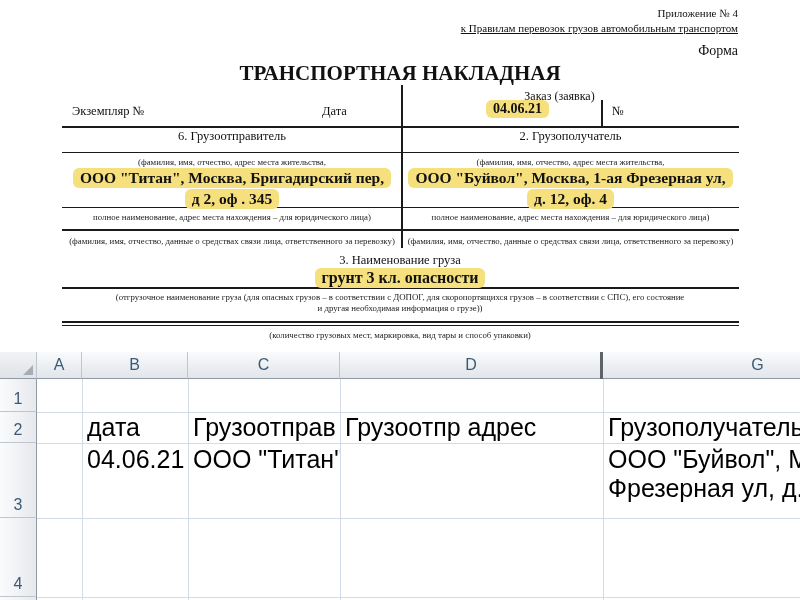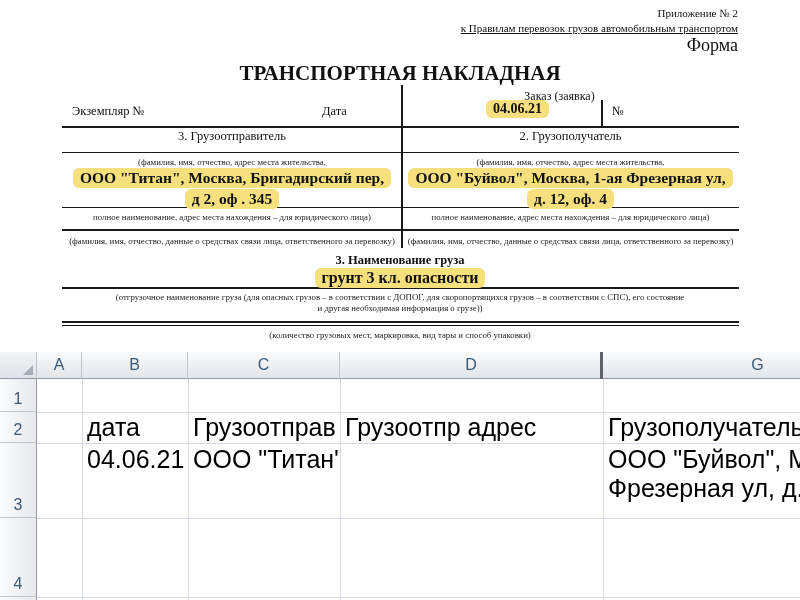--- a/index.html
+++ b/index.html
@@ -42,42 +42,42 @@
   .corner-tri{position:absolute;right:3px;bottom:3px;width:0;height:0;
         border-left:10px solid transparent;border-bottom:10px solid #a7adb5;}
   .darkdiv{position:absolute;top:0;height:27px;width:3px;background:#5f6368;}
 </style>
 </head>
 <body>
 
 <div id="screen">
 
   <div>
-    <div class="abs doc-small doc-right" style="top:7px;left:400px;width:338px;">Приложение № 2</div>
+    <div class="abs doc-small doc-right" style="top:7px;left:400px;width:338px;">Приложение № 4</div>
     <div class="abs doc-small doc-right" style="top:22px;left:200px;width:538px;text-decoration:underline;">к Правилам перевозок грузов автомобильным транспортом</div>
-    <div class="abs doc-right" style="top:35px;left:500px;width:238px;font-size:18px;">Форма</div>
+    <div class="abs doc-right" style="top:43px;left:500px;width:238px;font-size:14px;">Форма</div>
     <div class="abs center" style="top:61px;left:0;width:800px;font-size:21px;font-weight:bold;">ТРАНСПОРТНАЯ НАКЛАДНАЯ</div>
 
     <div class="abs center lbl" style="top:89px;left:402px;width:315px;font-size:12px;">Заказ (заявка)</div>
     <div class="abs lbl" style="top:104px;left:72px;">Экземпляр №</div>
     <div class="abs lbl" style="top:104px;left:322px;">Дата</div>
     <div class="abs hl" style="top:100px;left:486px;font-size:14px;">04.06.21</div>
     <div class="abs lbl" style="top:104px;left:612px;">№</div>
 
     <div class="abs vrule" style="left:401px;top:85px;width:2px;height:163px;"></div>
     <div class="abs vrule" style="left:601px;top:100px;width:2px;height:27px;"></div>
     <div class="abs rule" style="top:126px;left:62px;width:677px;height:2px;"></div>
     <div class="abs rule" style="top:152px;left:62px;width:677px;height:1px;"></div>
     <div class="abs rule" style="top:207px;left:62px;width:677px;height:1px;"></div>
     <div class="abs rule" style="top:229px;left:62px;width:677px;height:2px;"></div>
     <div class="abs rule" style="top:287px;left:62px;width:677px;height:2px;"></div>
     <div class="abs rule" style="top:321px;left:62px;width:677px;height:2px;"></div>
     <div class="abs rule" style="top:325px;left:62px;width:677px;height:1px;"></div>
 
-    <div class="abs sec-title" style="top:129px;left:62px;width:340px;">3. Грузоотправитель</div>
+    <div class="abs sec-title" style="top:129px;left:62px;width:340px;">6. Грузоотправитель</div>
     <div class="abs hint" style="top:157px;left:62px;width:340px;">(фамилия, имя, отчество, адрес места жительства,</div>
     <div class="abs val-line" style="top:168px;left:62px;width:340px;">
       <span class="hl">ООО "Титан", Москва, Бригадирский пер,</span>
     </div>
     <div class="abs val-line" style="top:189px;left:62px;width:340px;">
       <span class="hl">д 2, оф . 345</span>
     </div>
     <div class="abs hint" style="top:212px;left:62px;width:340px;">полное наименование, адрес места нахождения – для юридического лица)</div>
     <div class="abs hint" style="top:236px;left:62px;width:340px;">(фамилия, имя, отчество, данные о средствах связи лица, ответственного за перевозку)</div>
 
@@ -85,21 +85,21 @@
     <div class="abs hint" style="top:157px;left:402px;width:337px;">(фамилия, имя, отчество, адрес места жительства,</div>
     <div class="abs val-line" style="top:168px;left:402px;width:337px;">
       <span class="hl">ООО "Буйвол", Москва, 1-ая Фрезерная ул,</span>
     </div>
     <div class="abs val-line" style="top:189px;left:402px;width:337px;">
       <span class="hl">д. 12, оф. 4</span>
     </div>
     <div class="abs hint" style="top:212px;left:402px;width:337px;">полное наименование, адрес места нахождения – для юридического лица)</div>
     <div class="abs hint" style="top:236px;left:402px;width:337px;">(фамилия, имя, отчество, данные о средствах связи лица, ответственного за перевозку)</div>
 
-    <div class="abs sec-title" style="top:253px;left:0;width:800px;font-weight:bold;">3. Наименование груза</div>
+    <div class="abs sec-title" style="top:253px;left:0;width:800px;">3. Наименование груза</div>
     <div class="abs val-line" style="top:268px;left:0;width:800px;font-size:16px;">
       <span class="hl">грунт 3 кл. опасности</span>
     </div>
     <div class="abs hint" style="top:292px;left:60px;width:680px;">(отгрузочное наименование груза (для опасных грузов – в соответствии с ДОПОГ, для скоропортящихся грузов – в соответствии с СПС), его состояние</div>
     <div class="abs hint" style="top:303px;left:60px;width:680px;">и другая необходимая информация о грузе))</div>
     <div class="abs hint" style="top:330px;left:60px;width:680px;">(количество грузовых мест, маркировка, вид тары и способ упаковки)</div>
   </div>
 
   <div id="sheet">
 

